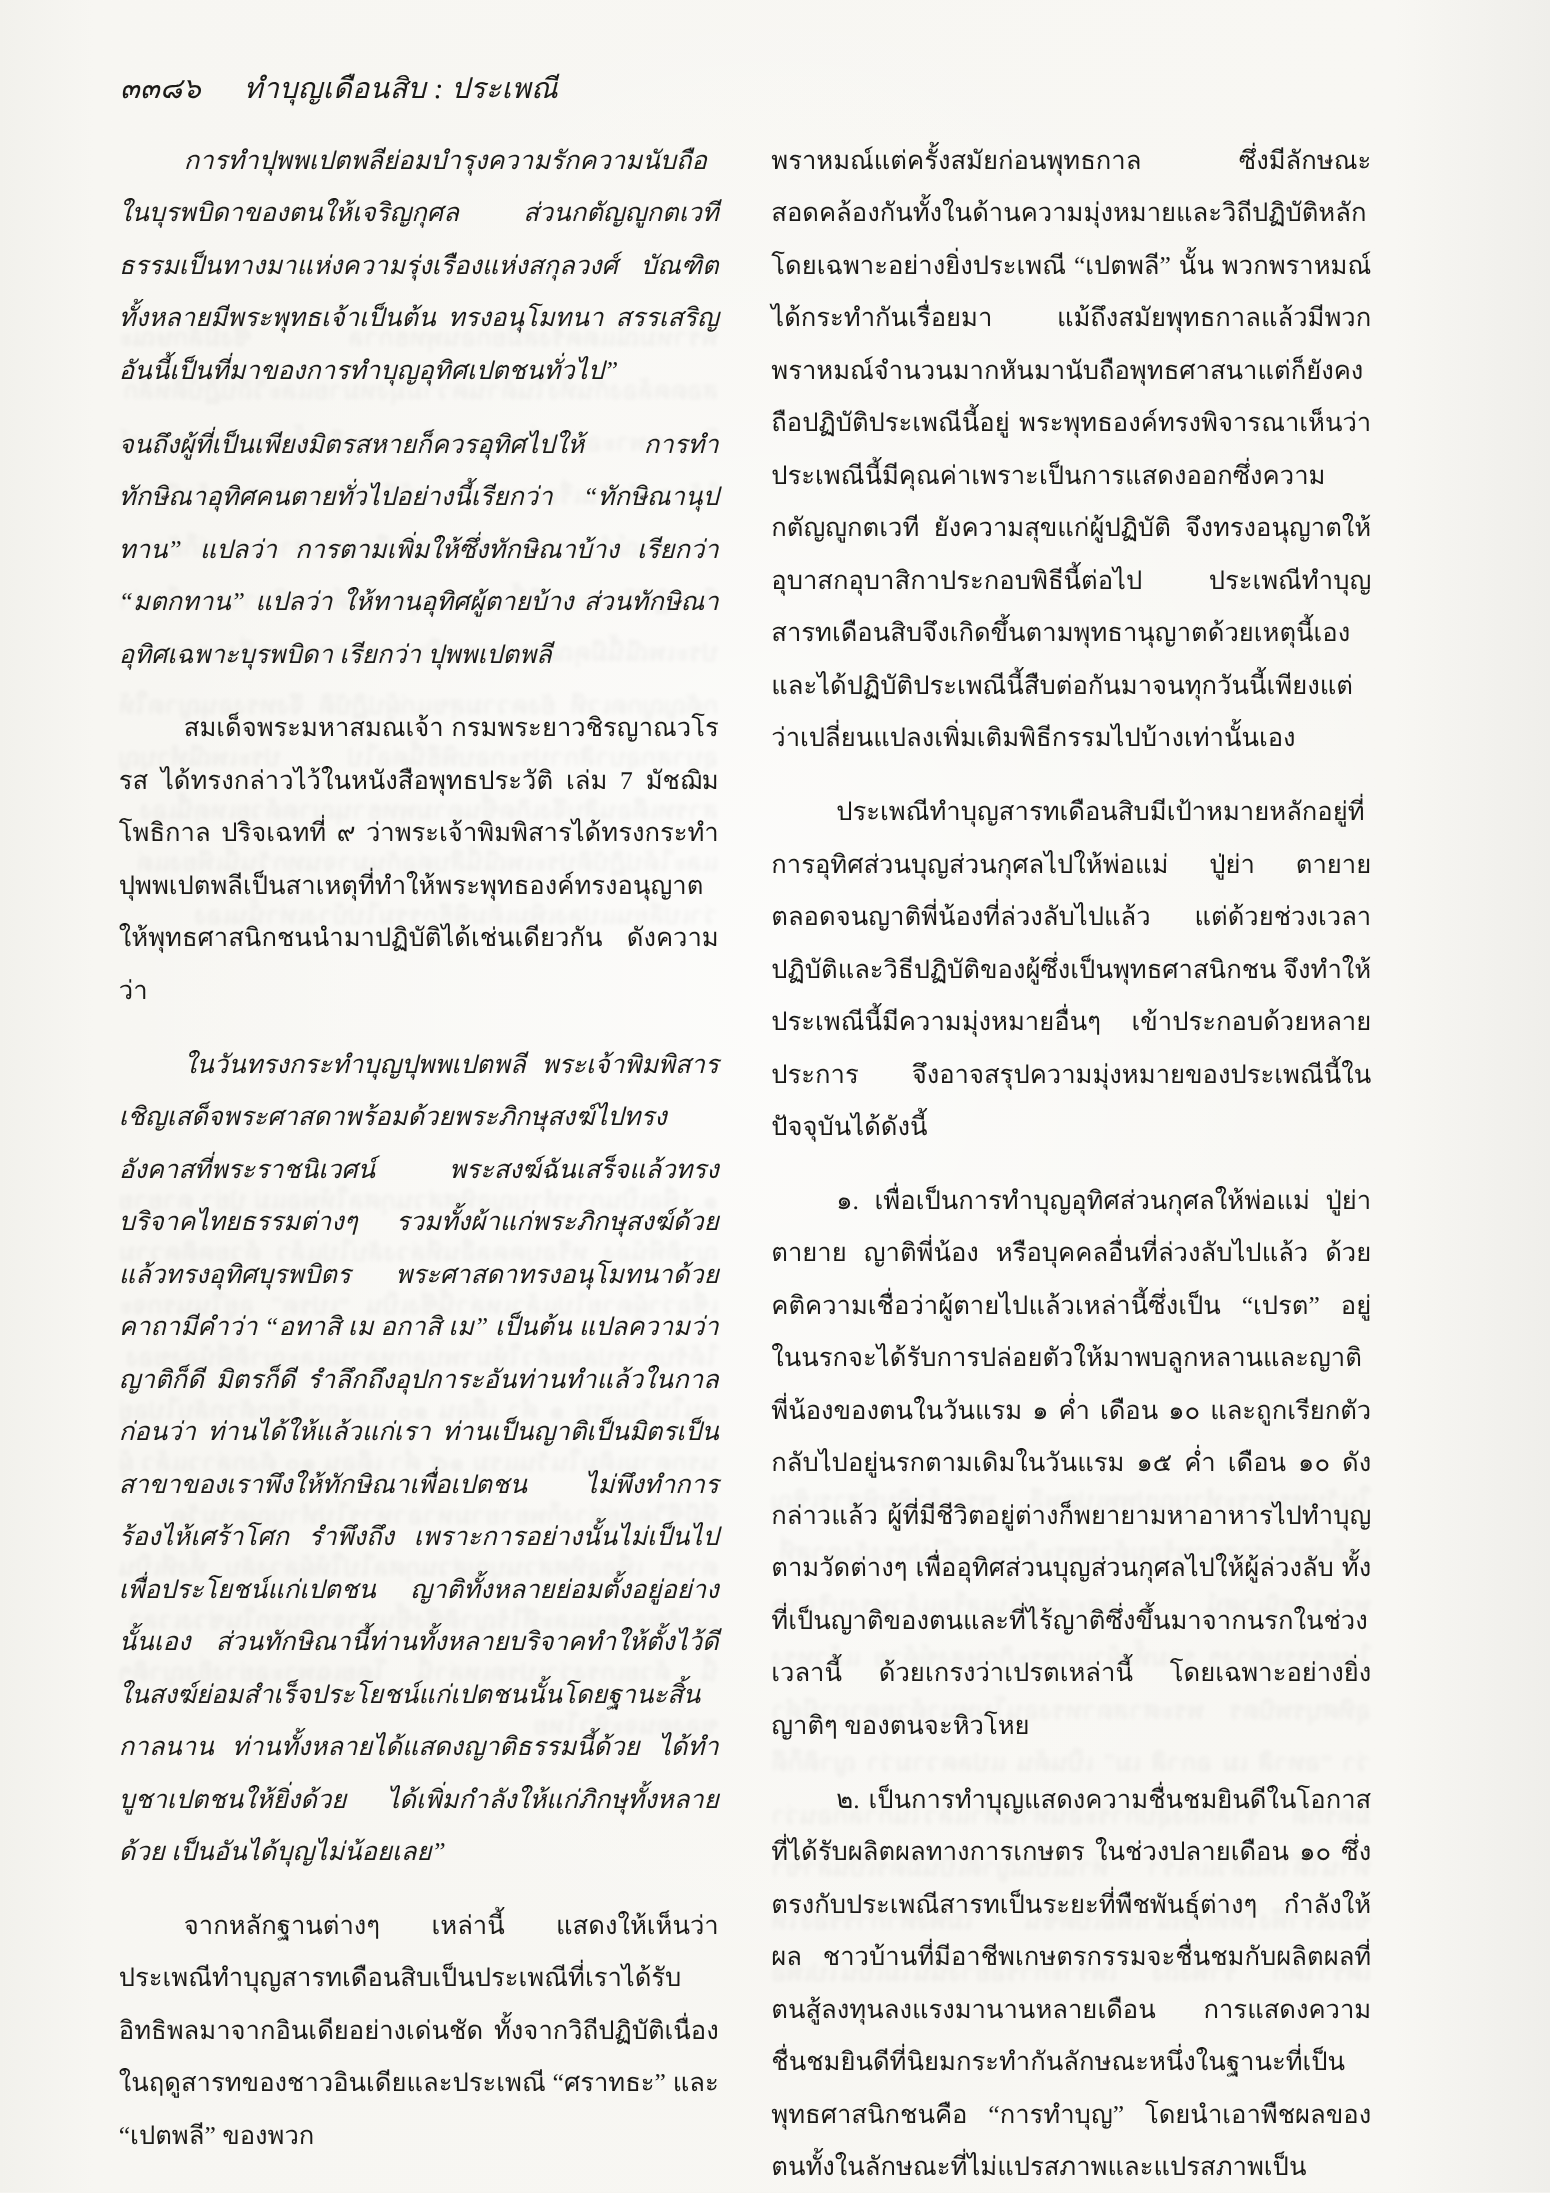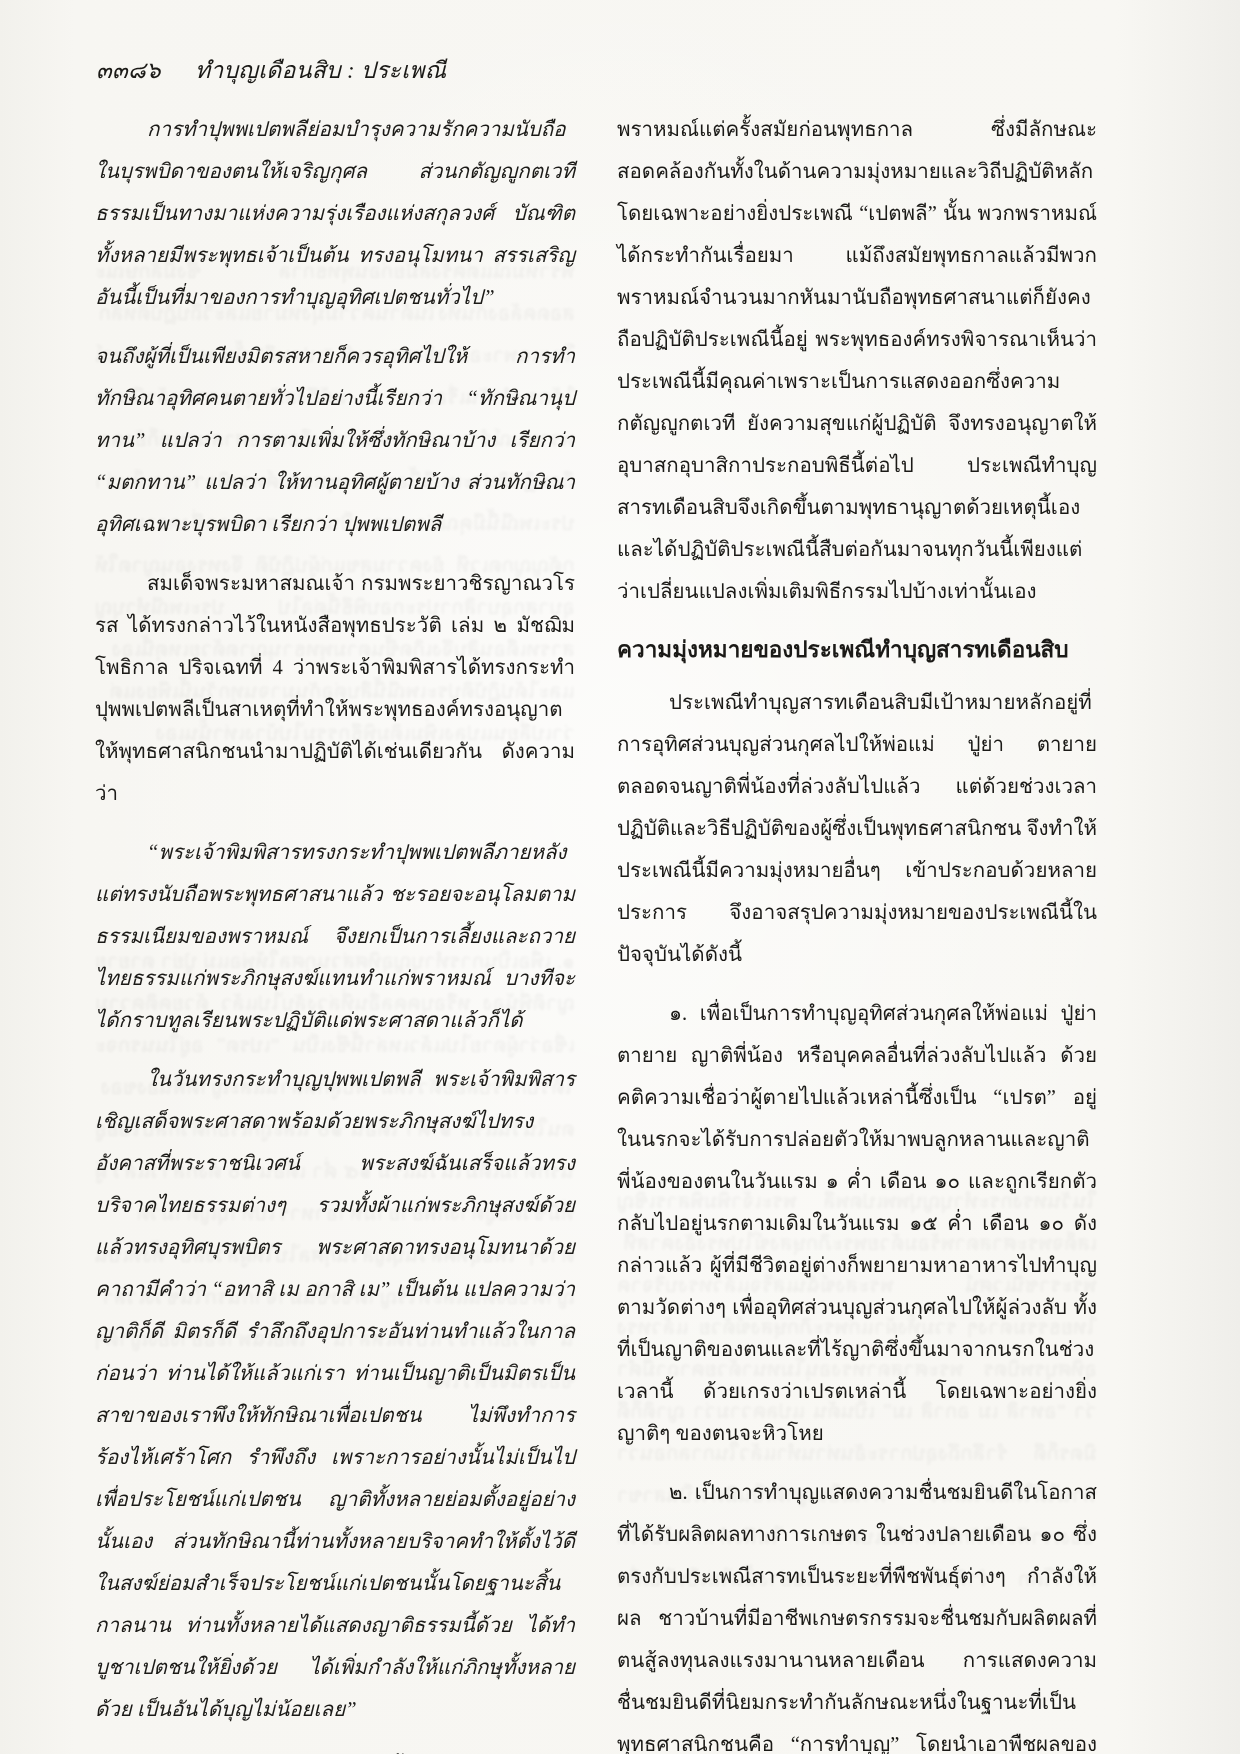--- a/index.html
+++ b/index.html
@@ -90,28 +90,26 @@
 
   <div class="running-head">
     <span class="pagenum">๓๓๘๖</span><span>ทำบุญเดือนสิบ : ประเพณี</span>
   </div>
 
   <div class="columns">
 
     <div class="col">
       <p class="para italic indent">การทำปุพพเปตพลีย่อมบำรุงความรักความนับถือในบุรพบิดาของตนให้เจริญกุศล ส่วนกตัญญูกตเวทีธรรมเป็นทางมาแห่งความรุ่งเรืองแห่งสกุลวงศ์ บัณฑิตทั้งหลายมีพระพุทธเจ้าเป็นต้น ทรงอนุโมทนา สรรเสริญ อันนี้เป็นที่มาของการทำบุญอุทิศเปตชนทั่วไป”</p>
       <p class="para italic">จนถึงผู้ที่เป็นเพียงมิตรสหายก็ควรอุทิศไปให้ การทำทักษิณาอุทิศคนตายทั่วไปอย่างนี้เรียกว่า “ทักษิณานุปทาน” แปลว่า การตามเพิ่มให้ซึ่งทักษิณาบ้าง เรียกว่า “มตกทาน” แปลว่า ให้ทานอุทิศผู้ตายบ้าง ส่วนทักษิณาอุทิศเฉพาะบุรพบิดา เรียกว่า ปุพพเปตพลี</p>
-      <p class="para indent">สมเด็จพระมหาสมณเจ้า กรมพระยาวชิรญาณวโรรส ได้ทรงกล่าวไว้ในหนังสือพุทธประวัติ เล่ม ๒ มัชฌิมโพธิกาล ปริจเฉทที่ 4 ว่าพระเจ้าพิมพิสารได้ทรงกระทำปุพพเปตพลีเป็นสาเหตุที่ทำให้พระพุทธองค์ทรงอนุญาตให้พุทธศาสนิกชนนำมาปฏิบัติได้เช่นเดียวกัน ดังความว่า</p>
-      <p class="para italic indent">“พระเจ้าพิมพิสารทรงกระทำปุพพเปตพลีภายหลังแต่ทรงนับถือพระพุทธศาสนาแล้ว ชะรอยจะอนุโลมตามธรรมเนียมของพราหมณ์ จึงยกเป็นการเลี้ยงและถวายไทยธรรมแก่พระภิกษุสงฆ์แทนทำแก่พราหมณ์ บางทีจะได้กราบทูลเรียนพระปฏิบัติแด่พระศาสดาแล้วก็ได้</p>
+      <p class="para indent">สมเด็จพระมหาสมณเจ้า กรมพระยาวชิรญาณวโรรส ได้ทรงกล่าวไว้ในหนังสือพุทธประวัติ เล่ม 7 มัชฌิมโพธิกาล ปริจเฉทที่ ๙ ว่าพระเจ้าพิมพิสารได้ทรงกระทำปุพพเปตพลีเป็นสาเหตุที่ทำให้พระพุทธองค์ทรงอนุญาตให้พุทธศาสนิกชนนำมาปฏิบัติได้เช่นเดียวกัน ดังความว่า</p>
       <p class="para italic indent">ในวันทรงกระทำบุญปุพพเปตพลี พระเจ้าพิมพิสารเชิญเสด็จพระศาสดาพร้อมด้วยพระภิกษุสงฆ์ไปทรงอังคาสที่พระราชนิเวศน์ พระสงฆ์ฉันเสร็จแล้วทรงบริจาคไทยธรรมต่างๆ รวมทั้งผ้าแก่พระภิกษุสงฆ์ด้วย แล้วทรงอุทิศบุรพบิตร พระศาสดาทรงอนุโมทนาด้วยคาถามีคำว่า “อทาสิ เม อกาสิ เม” เป็นต้น แปลความว่า ญาติก็ดี มิตรก็ดี รำลึกถึงอุปการะอันท่านทำแล้วในกาลก่อนว่า ท่านได้ให้แล้วแก่เรา ท่านเป็นญาติเป็นมิตรเป็นสาขาของเราพึงให้ทักษิณาเพื่อเปตชน ไม่พึงทำการร้องไห้เศร้าโศก รำพึงถึง เพราะการอย่างนั้นไม่เป็นไปเพื่อประโยชน์แก่เปตชน ญาติทั้งหลายย่อมตั้งอยู่อย่างนั้นเอง ส่วนทักษิณานี้ท่านทั้งหลายบริจาคทำให้ตั้งไว้ดีในสงฆ์ย่อมสำเร็จประโยชน์แก่เปตชนนั้นโดยฐานะสิ้นกาลนาน ท่านทั้งหลายได้แสดงญาติธรรมนี้ด้วย ได้ทำบูชาเปตชนให้ยิ่งด้วย ได้เพิ่มกำลังให้แก่ภิกษุทั้งหลายด้วย เป็นอันได้บุญไม่น้อยเลย”</p>
       <p class="para indent">จากหลักฐานต่างๆ เหล่านี้ แสดงให้เห็นว่าประเพณีทำบุญสารทเดือนสิบเป็นประเพณีที่เราได้รับอิทธิพลมาจากอินเดียอย่างเด่นชัด ทั้งจากวิถีปฏิบัติเนื่องในฤดูสารทของชาวอินเดียและประเพณี “ศราทธะ” และ “เปตพลี” ของพวก</p>
     </div>
 
     <div class="col">
       <p class="para">พราหมณ์แต่ครั้งสมัยก่อนพุทธกาล ซึ่งมีลักษณะสอดคล้องกันทั้งในด้านความมุ่งหมายและวิถีปฏิบัติหลัก โดยเฉพาะอย่างยิ่งประเพณี “เปตพลี” นั้น พวกพราหมณ์ได้กระทำกันเรื่อยมา แม้ถึงสมัยพุทธกาลแล้วมีพวกพราหมณ์จำนวนมากหันมานับถือพุทธศาสนาแต่ก็ยังคงถือปฏิบัติประเพณีนี้อยู่ พระพุทธองค์ทรงพิจารณาเห็นว่าประเพณีนี้มีคุณค่าเพราะเป็นการแสดงออกซึ่งความกตัญญูกตเวที ยังความสุขแก่ผู้ปฏิบัติ จึงทรงอนุญาตให้อุบาสกอุบาสิกาประกอบพิธีนี้ต่อไป ประเพณีทำบุญสารทเดือนสิบจึงเกิดขึ้นตามพุทธานุญาตด้วยเหตุนี้เองและได้ปฏิบัติประเพณีนี้สืบต่อกันมาจนทุกวันนี้เพียงแต่ว่าเปลี่ยนแปลงเพิ่มเติมพิธีกรรมไปบ้างเท่านั้นเอง</p>
-      <div class="section-heading">ความมุ่งหมายของประเพณีทำบุญสารทเดือนสิบ</div>
       <p class="para indent">ประเพณีทำบุญสารทเดือนสิบมีเป้าหมายหลักอยู่ที่การอุทิศส่วนบุญส่วนกุศลไปให้พ่อแม่ ปู่ย่า ตายาย ตลอดจนญาติพี่น้องที่ล่วงลับไปแล้ว แต่ด้วยช่วงเวลาปฏิบัติและวิธีปฏิบัติของผู้ซึ่งเป็นพุทธศาสนิกชน จึงทำให้ประเพณีนี้มีความมุ่งหมายอื่นๆ เข้าประกอบด้วยหลายประการ จึงอาจสรุปความมุ่งหมายของประเพณีนี้ในปัจจุบันได้ดังนี้</p>
       <p class="para indent">๑. เพื่อเป็นการทำบุญอุทิศส่วนกุศลให้พ่อแม่ ปู่ย่า ตายาย ญาติพี่น้อง หรือบุคคลอื่นที่ล่วงลับไปแล้ว ด้วยคติความเชื่อว่าผู้ตายไปแล้วเหล่านี้ซึ่งเป็น “เปรต” อยู่ในนรกจะได้รับการปล่อยตัวให้มาพบลูกหลานและญาติพี่น้องของตนในวันแรม ๑ ค่ำ เดือน ๑๐ และถูกเรียกตัวกลับไปอยู่นรกตามเดิมในวันแรม ๑๕ ค่ำ เดือน ๑๐ ดังกล่าวแล้ว ผู้ที่มีชีวิตอยู่ต่างก็พยายามหาอาหารไปทำบุญตามวัดต่างๆ เพื่ออุทิศส่วนบุญส่วนกุศลไปให้ผู้ล่วงลับ ทั้งที่เป็นญาติของตนและที่ไร้ญาติซึ่งขึ้นมาจากนรกในช่วงเวลานี้ ด้วยเกรงว่าเปรตเหล่านี้ โดยเฉพาะอย่างยิ่งญาติๆ ของตนจะหิวโหย</p>
       <p class="para indent">๒. เป็นการทำบุญแสดงความชื่นชมยินดีในโอกาสที่ได้รับผลิตผลทางการเกษตร ในช่วงปลายเดือน ๑๐ ซึ่งตรงกับประเพณีสารทเป็นระยะที่พืชพันธุ์ต่างๆ กำลังให้ผล ชาวบ้านที่มีอาชีพเกษตรกรรมจะชื่นชมกับผลิตผลที่ตนสู้ลงทุนลงแรงมานานหลายเดือน การแสดงความชื่นชมยินดีที่นิยมกระทำกันลักษณะหนึ่งในฐานะที่เป็นพุทธศาสนิกชนคือ “การทำบุญ” โดยนำเอาพืชผลของตนทั้งในลักษณะที่ไม่แปรสภาพและแปรสภาพเป็นอาหารต่างๆ แล้วไปถวายพระสงฆ์เพื่อความเป็นสิริมงคลแก่ตนเองและครอบครัว และเพื่อผลในการประกอบอาชีพต่อไป</p>
     </div>
 
   </div>
 </div>
 
 </body></html>

